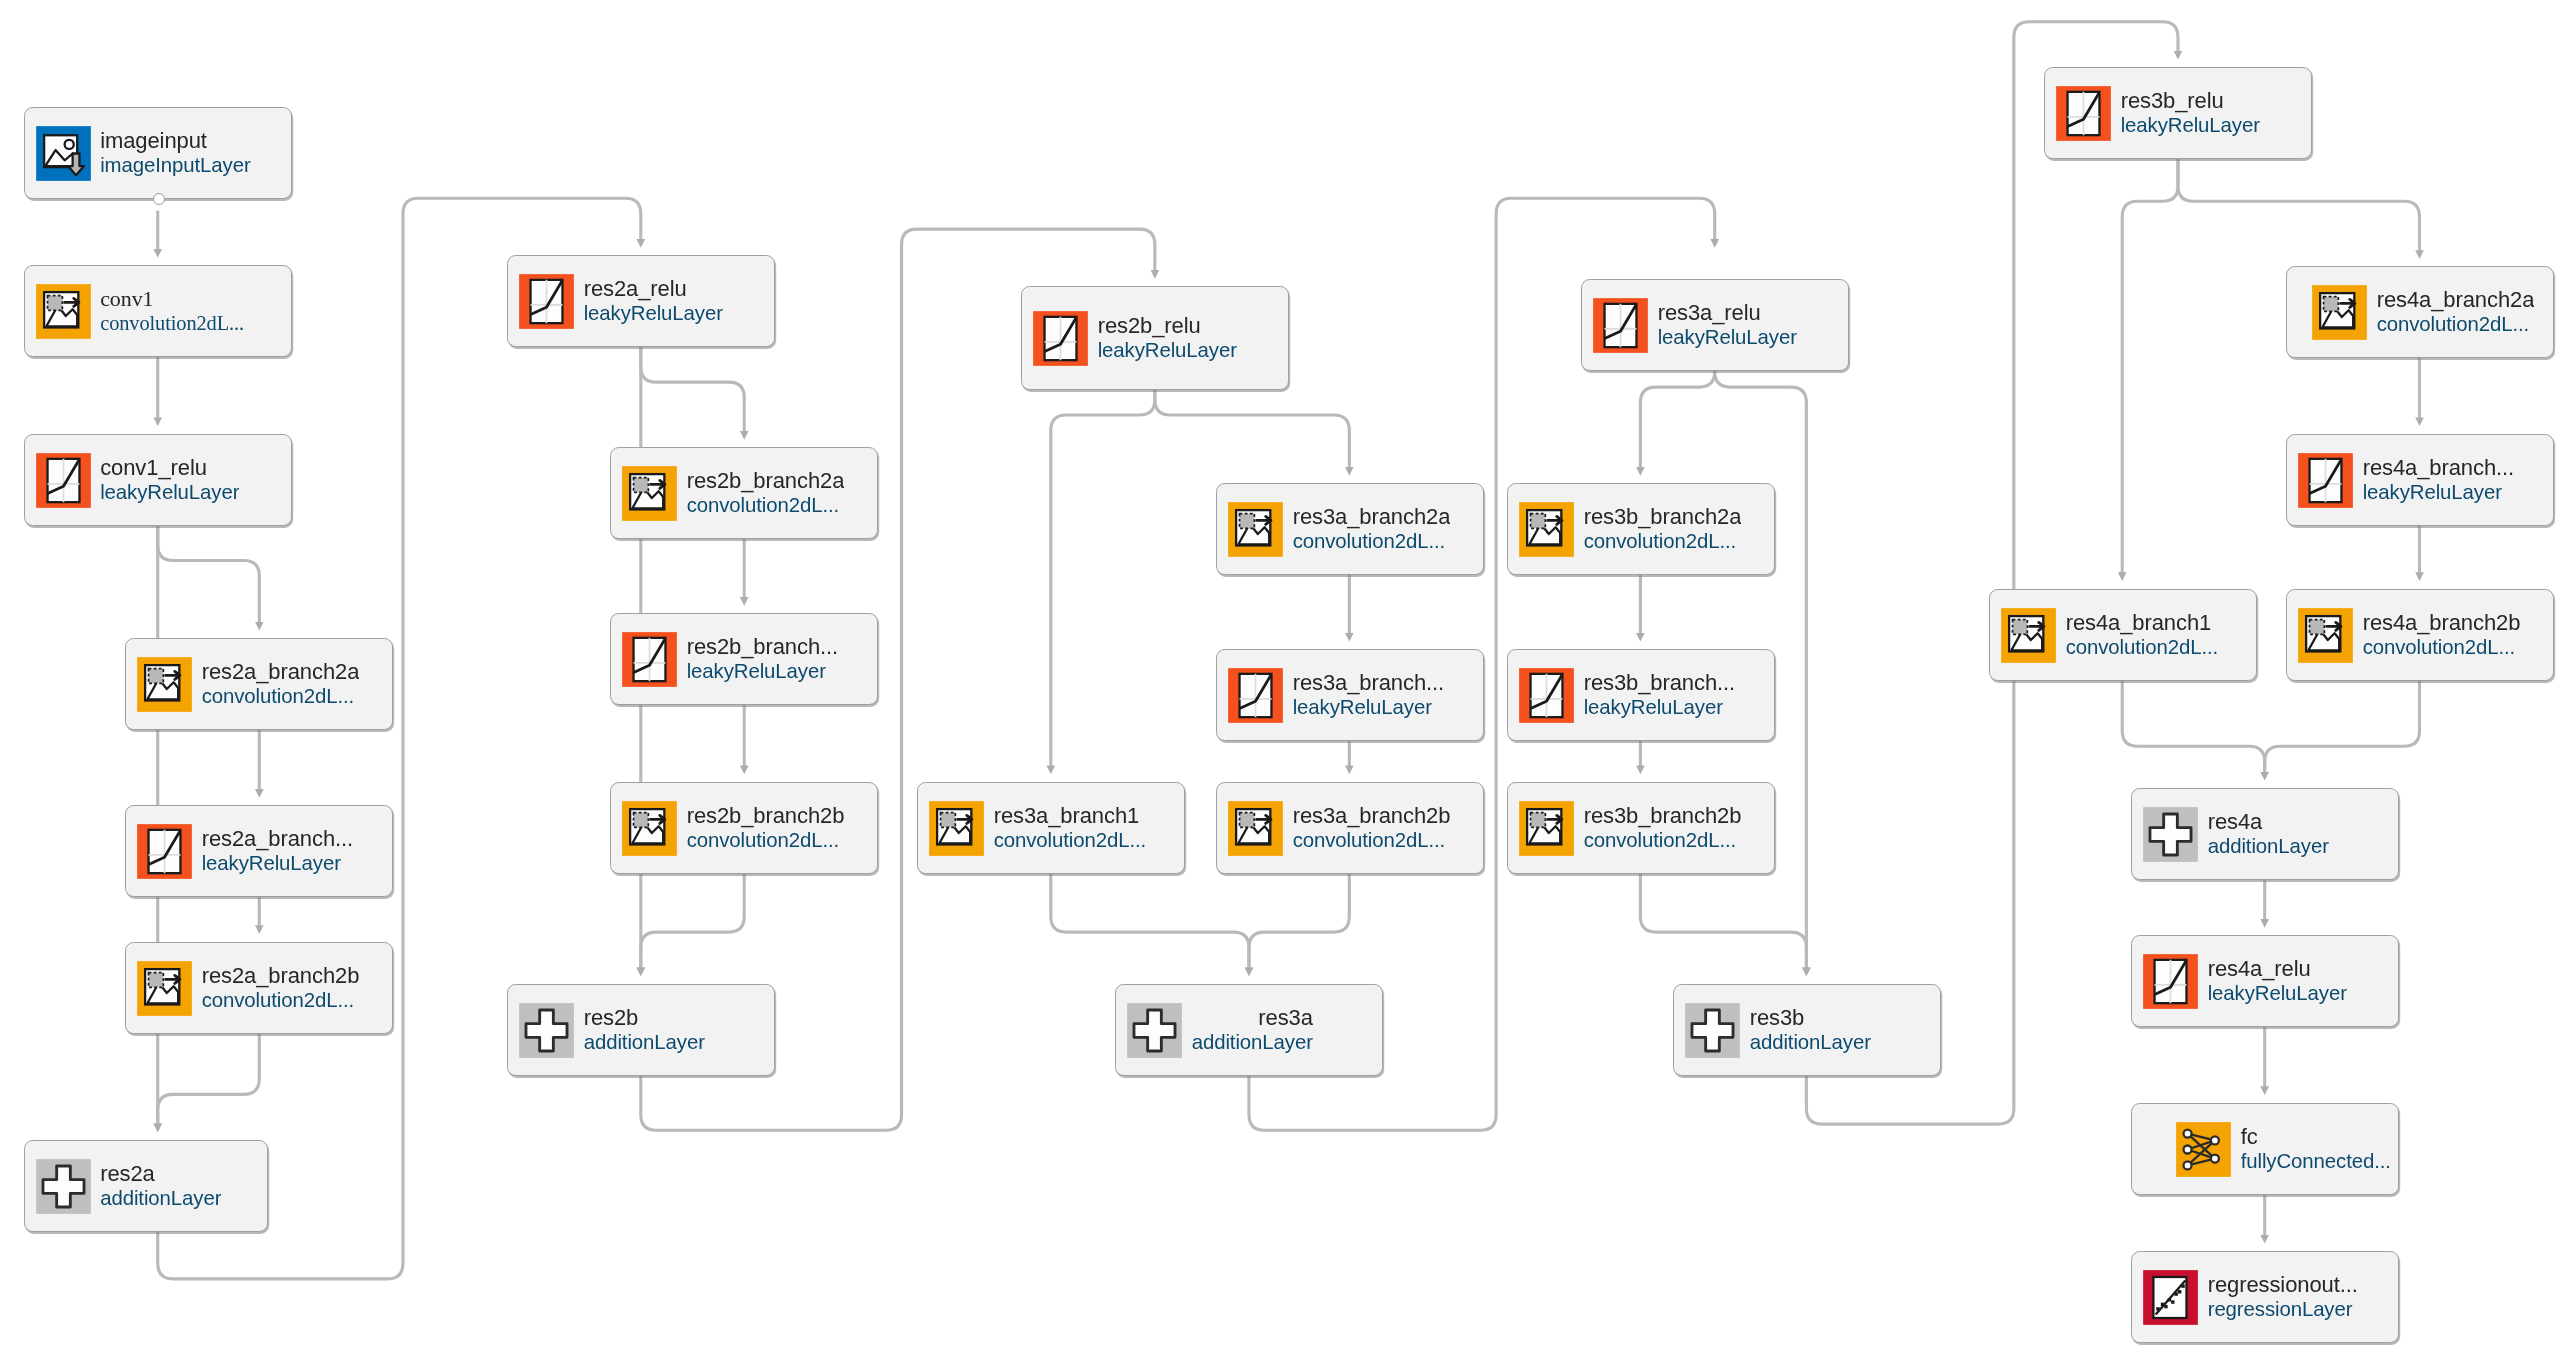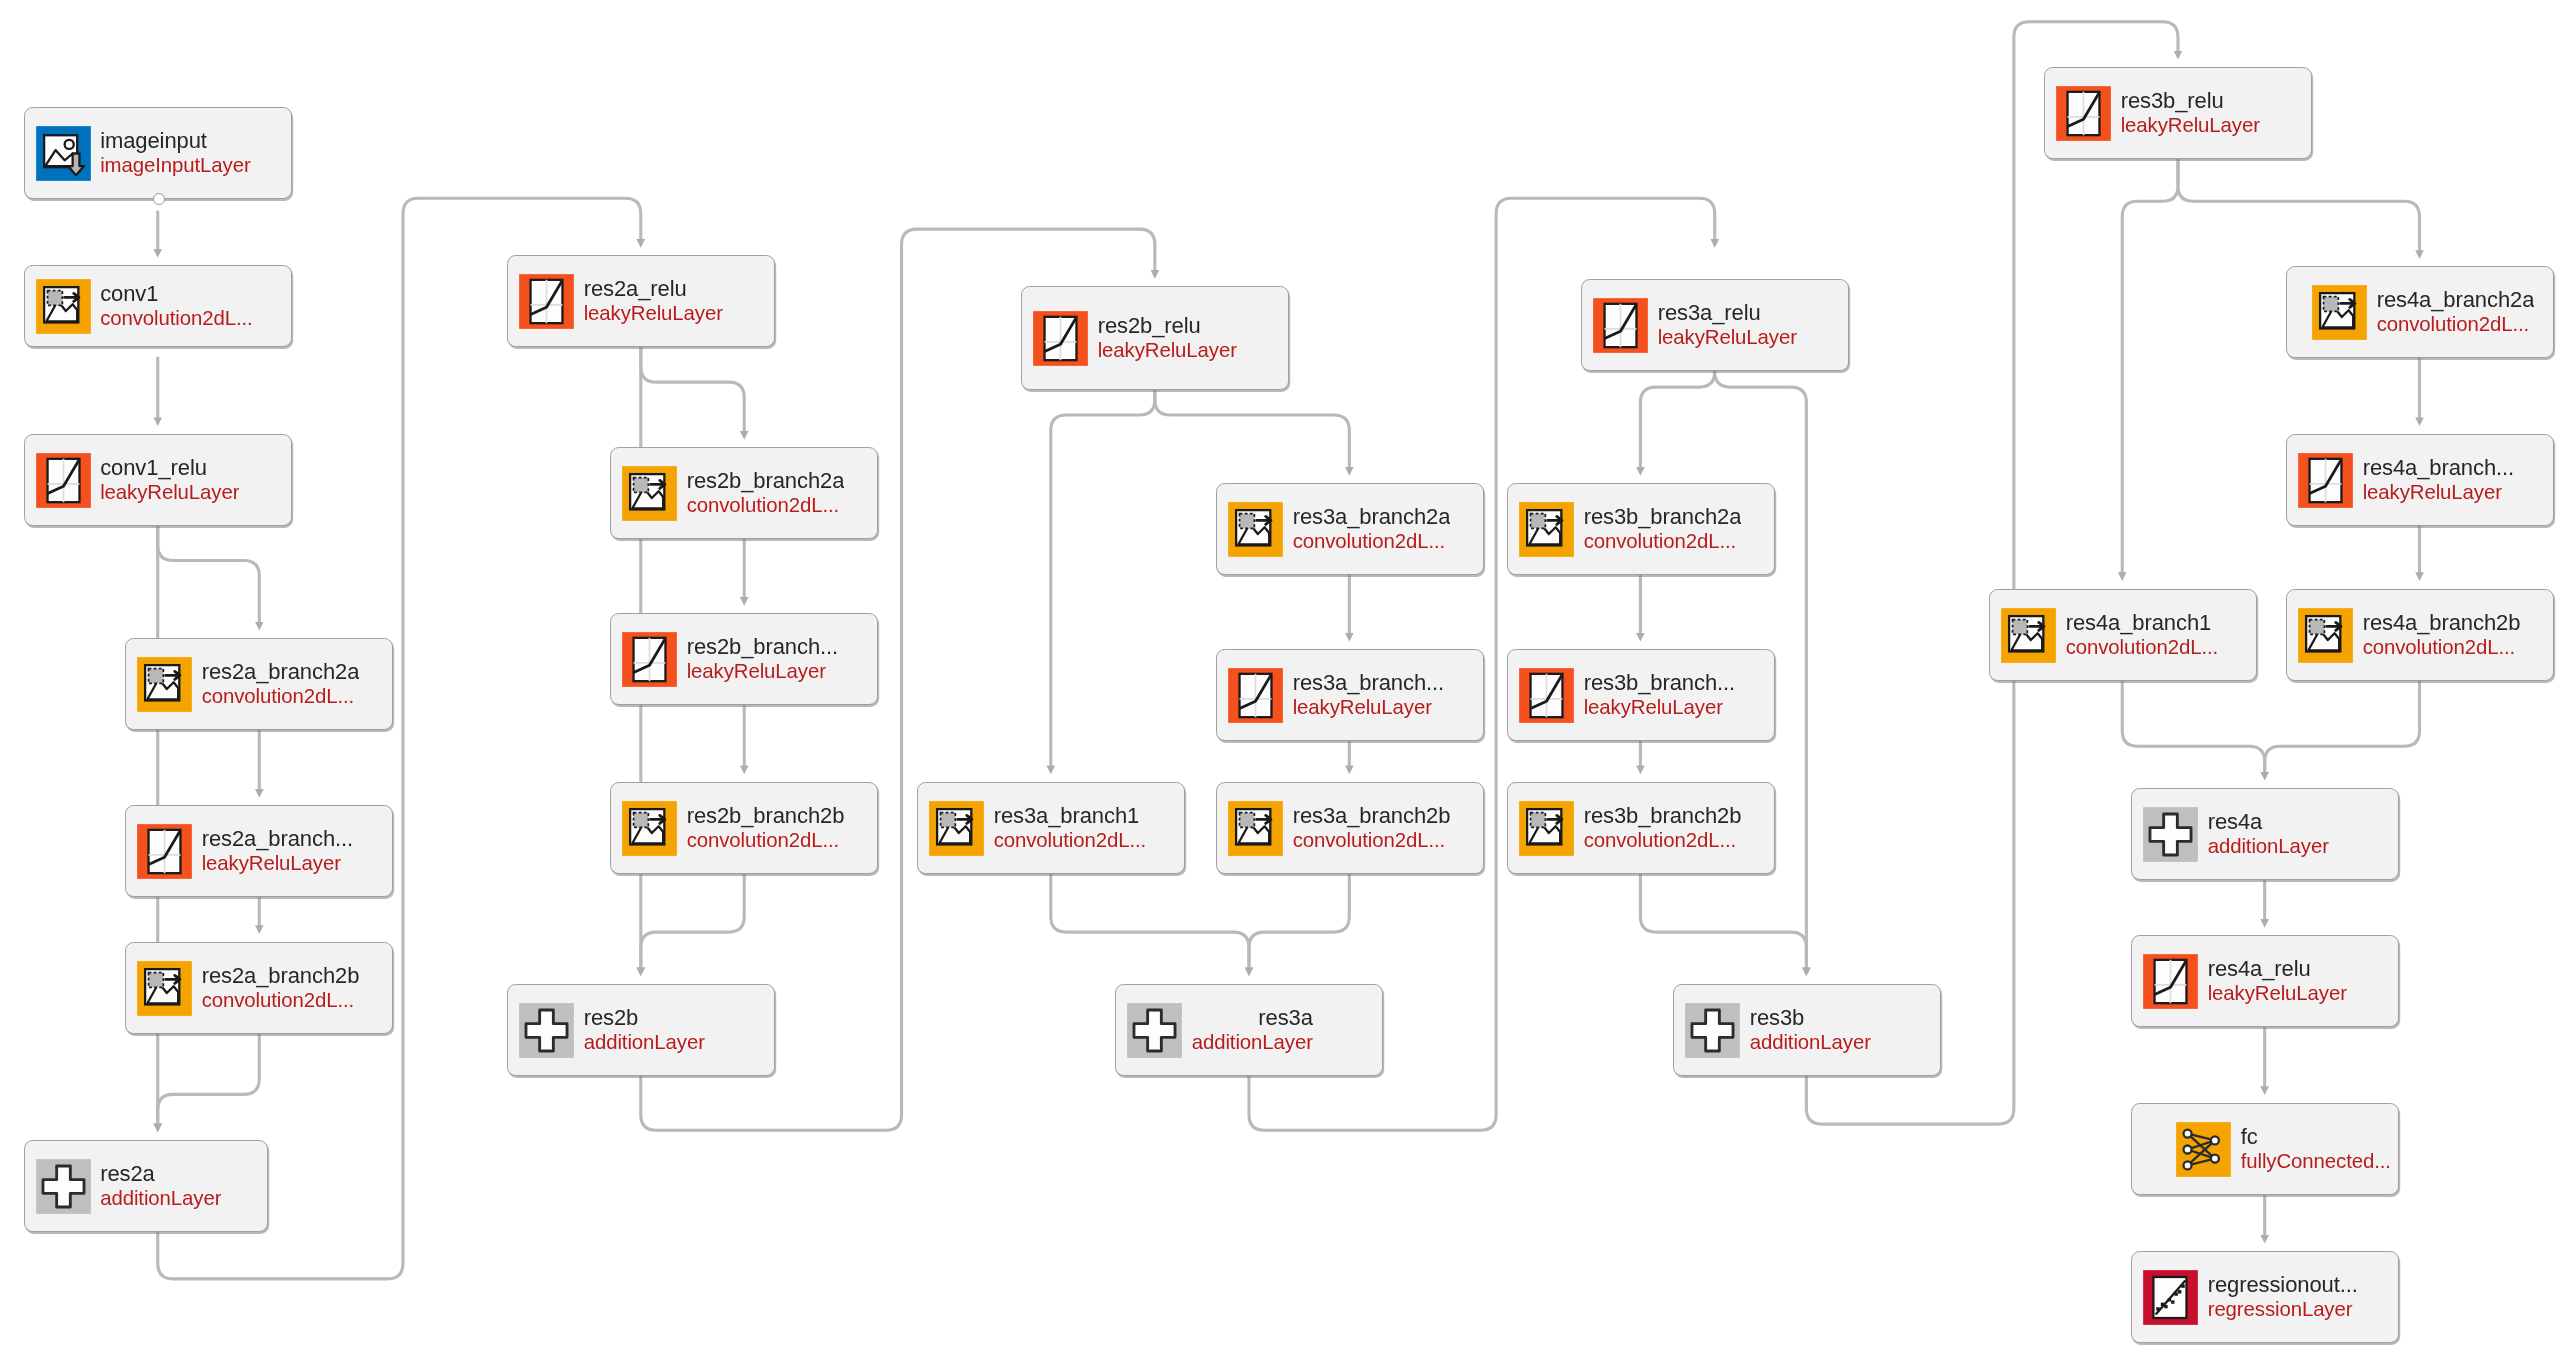--- a/index.html
+++ b/index.html
@@ -28,21 +28,21 @@
   }
   .node .txt{
     display:flex;flex-direction:column;justify-content:center;
     overflow:hidden;white-space:nowrap;
   }
   .node .nm{
     font-size:22px;color:#262626;line-height:1.12;
     letter-spacing:-0.1px;
   }
   .node .ty{
-    font-size:20.4px;color:#b91c1c;line-height:1.12;
+    font-size:20.4px;color:#0c4a6e;line-height:1.12;
     letter-spacing:-0.1px;
   }
   .port{
     position:absolute;
     width:12.4px;height:12.4px;border-radius:50%;
     background:#ffffff;border:1.9px solid #9b9b9b;
     box-sizing:border-box;
   }
 </style>
 </head>
@@ -102,21 +102,21 @@
             <circle cx="60" cy="34" r="8" fill="#fdfdfd" stroke="#1a1a1a" stroke-width="4"></circle>
             <path d="M18,72 L36,44 L52,62 L66,50 L72,58 L72,72 Z" fill="#fdfdfd" stroke="#1a1a1a" stroke-width="4" stroke-linejoin="round"></path>
             <path d="M66,50 L66,72 L58,72 L72,88 L86,72 L78,72 L78,50 Z" fill="#b5b5b5" stroke="#1a1a1a" stroke-width="4" stroke-linejoin="round"></path>
           </svg></span>
         <span class="txt">
           <span class="nm">imageinput</span>
           <span class="ty">imageInputLayer</span>
         </span>
         <span class="port" style="left: 128px; top: 85px;"></span>
       </div>
-      <div class="node" style="left: 23.5px; top: 265px; width: 268px; height: 82px;">
+      <div class="node" style="left: 23.5px; top: 265px; width: 268px; height: 92px; font-family: Liberation Serif, serif;">
         <span class="ico"><svg viewBox="0 0 100 100" width="57" height="57">
             <rect x="2" y="2" width="96" height="96" fill="#f5a300"></rect>
             <rect x="16" y="16" width="60" height="62" fill="#fdfdfd" stroke="#1a1a1a" stroke-width="4"></rect>
             <path d="M20,76 L40,40 L54,58 L66,46 L74,56 L74,76 Z" fill="#fdfdfd" stroke="#1a1a1a" stroke-width="4" stroke-linejoin="round"></path>
             <rect x="22" y="22" width="26" height="26" fill="#b8b8b8" stroke="#1a1a1a" stroke-width="3" stroke-dasharray="5,4"></rect>
             <path d="M52,34 L74,34 M68,27 L77,34 L68,41" stroke="#1a1a1a" stroke-width="5" fill="none" stroke-linecap="round" stroke-linejoin="round"></path>
           </svg></span>
         <span class="txt">
           <span class="nm">conv1</span>
           <span class="ty">convolution2dL...</span>

